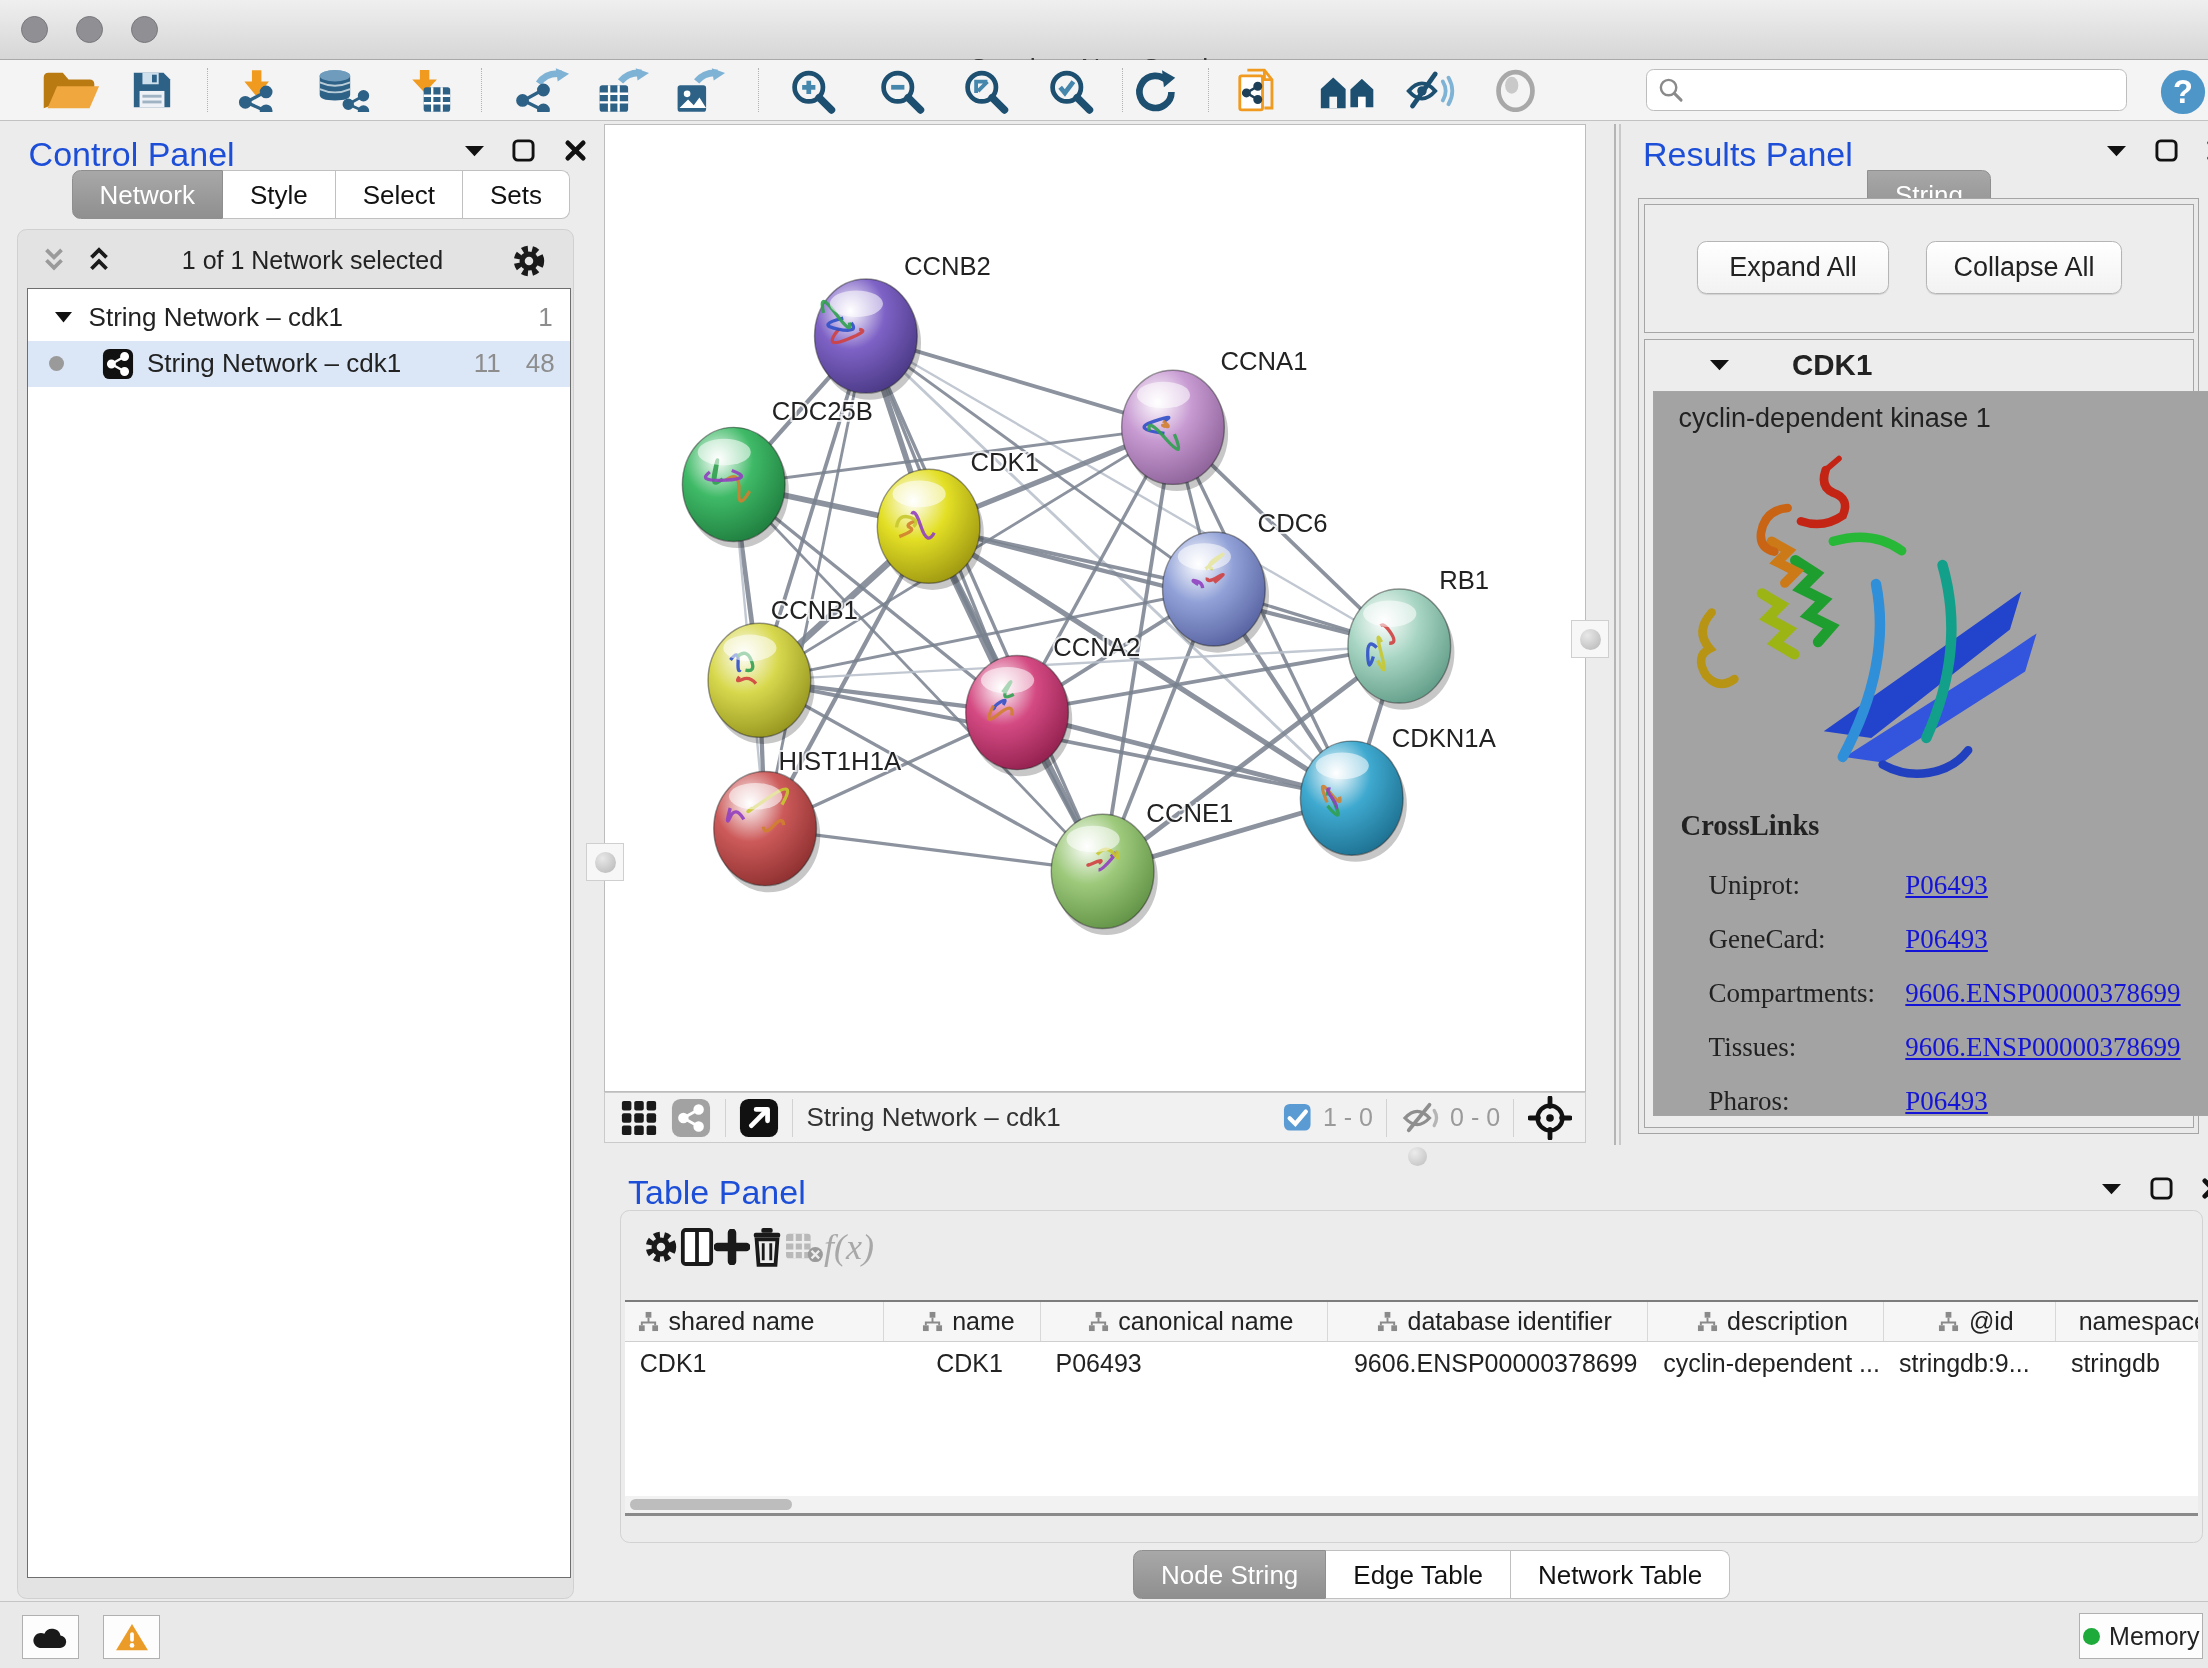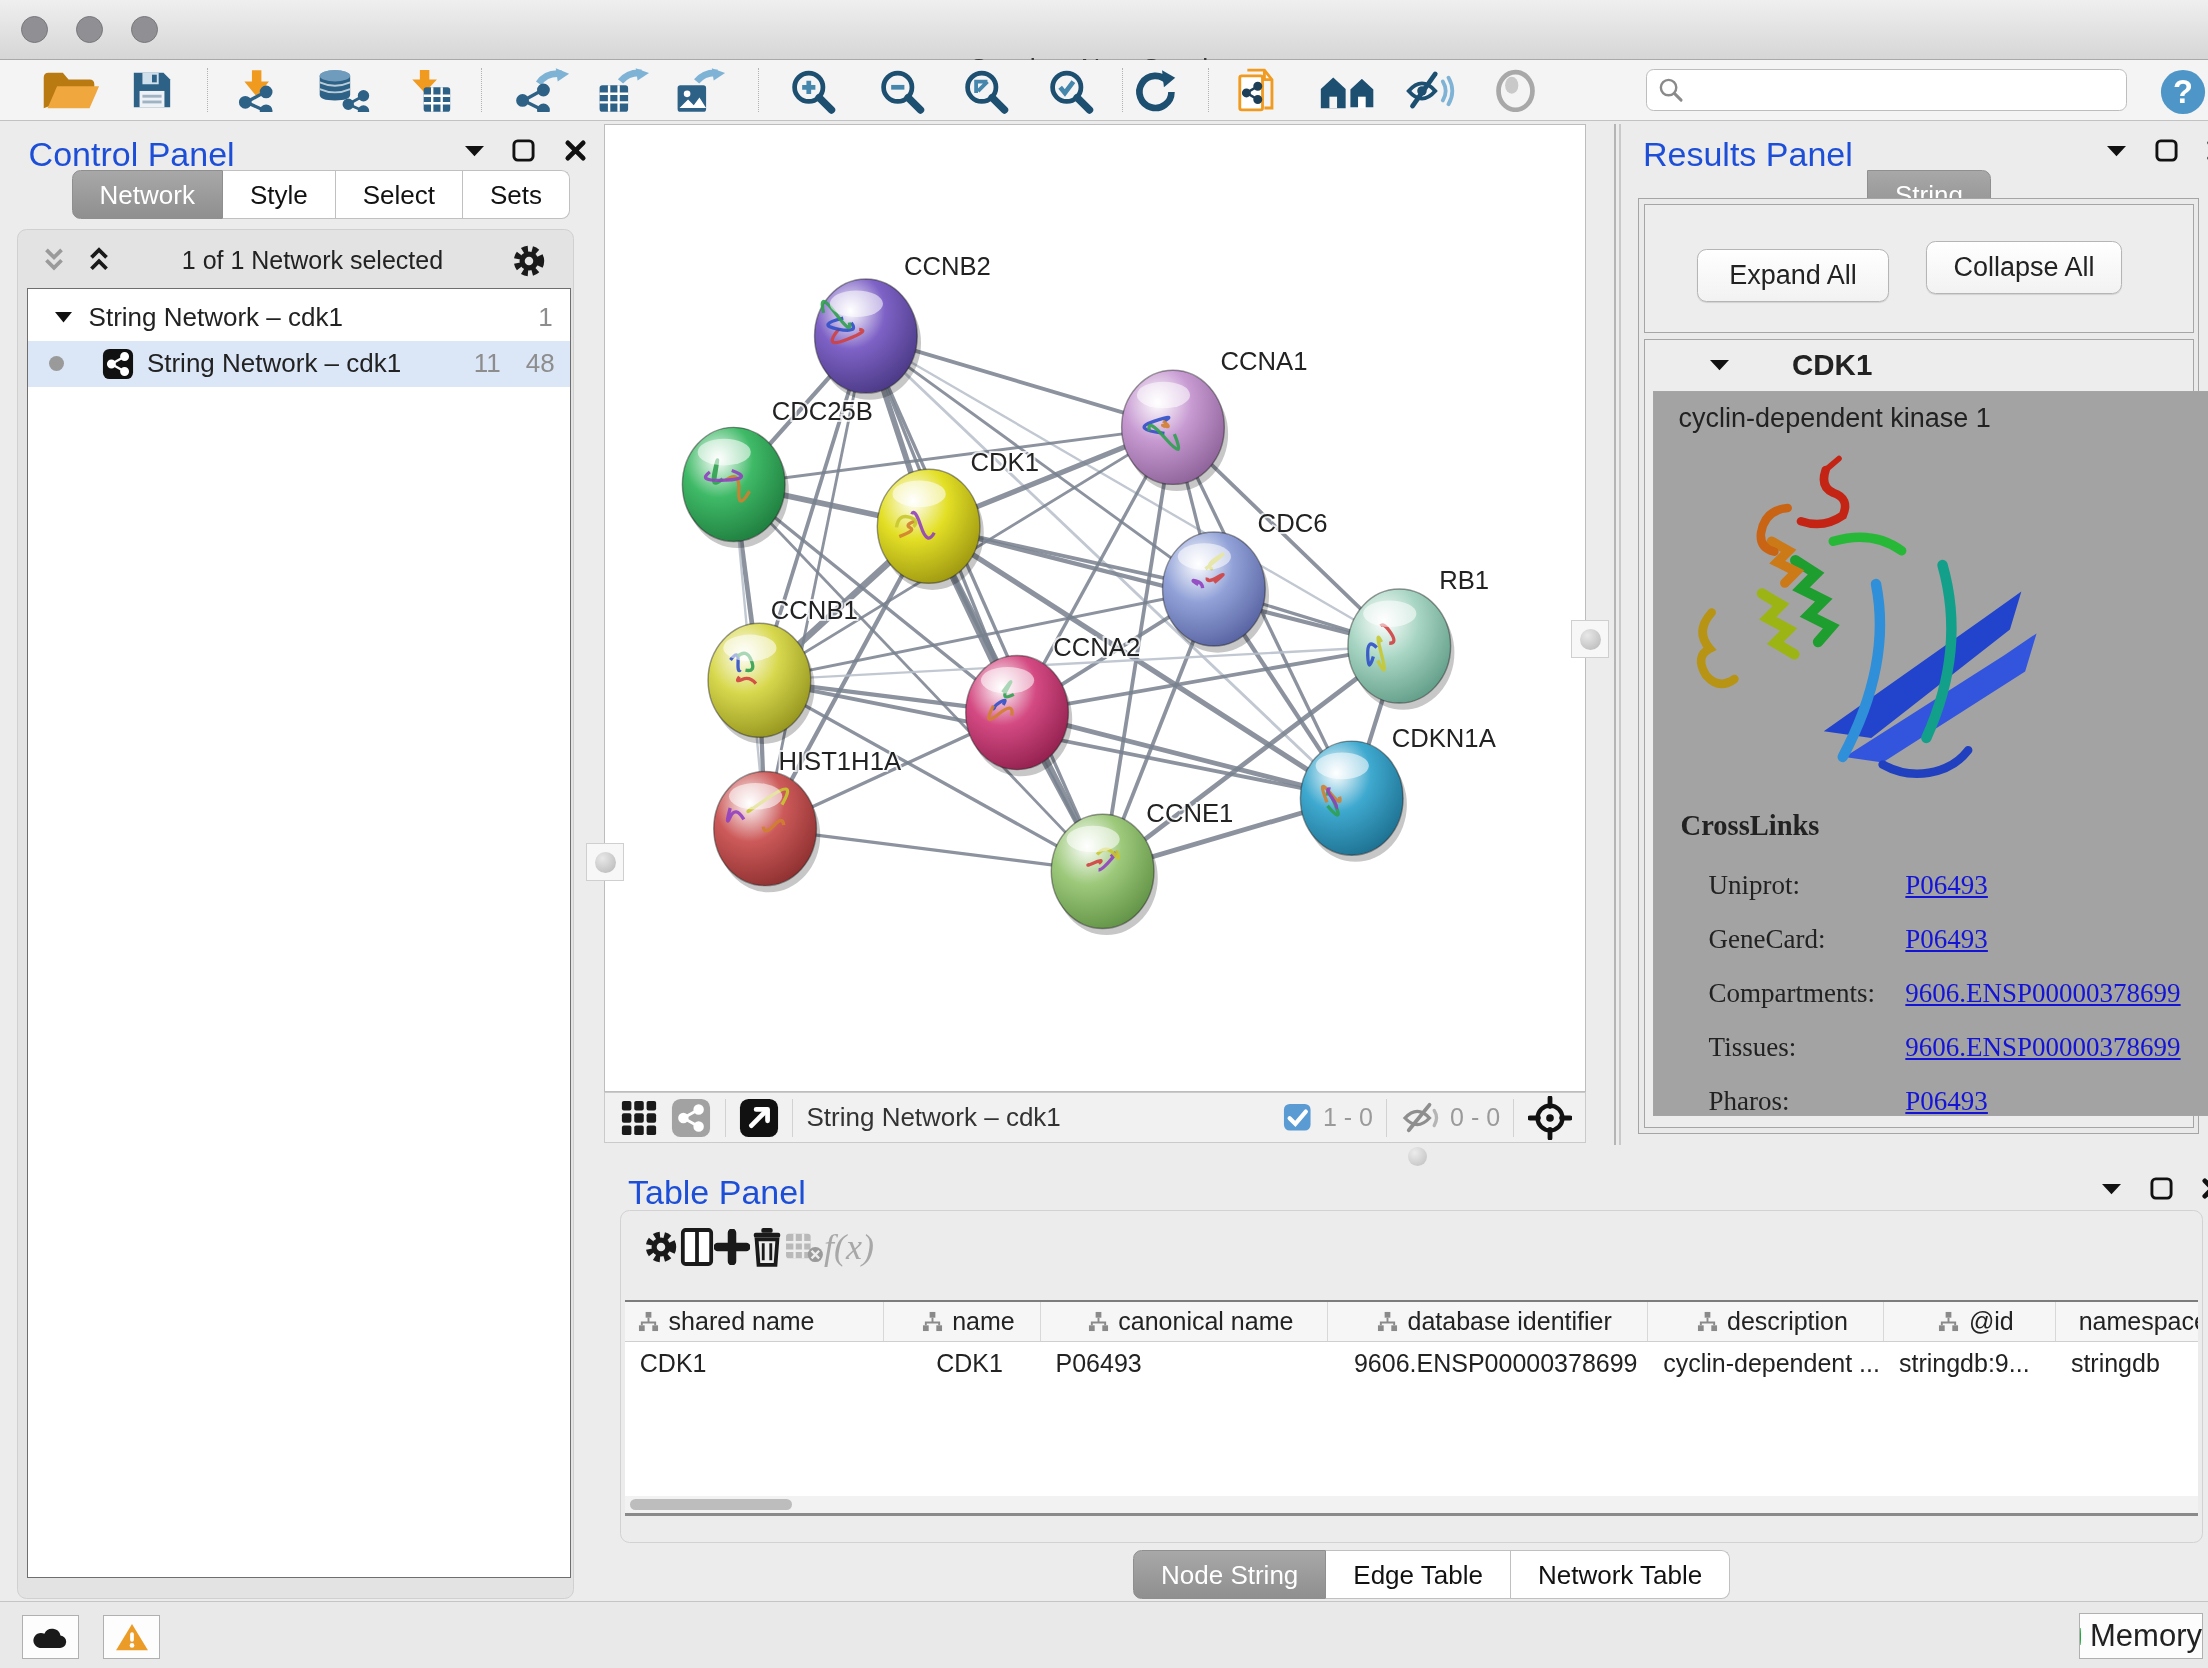--- a/index.html
+++ b/index.html
@@ -589,21 +589,21 @@
         </svg>
     </div>
 
     <div class="abs tabseg" style="left:245px;top:46px">
       <div class="tab sel">String</div>
     </div>
 
     <div class="abs rbox" style="left:16px;top:74px;width:561px;height:936px"></div>
 
     <div class="abs rbox" style="left:22px;top:80px;width:550px;height:129px;background:#ededed">
-      <div class="abs pillbtn" style="left:52px;top:44px;width:190px;height:51px;line-height:51px">Expand All</div>
+      <div class="abs pillbtn" style="left:52px;top:36px;width:190px;height:51px;line-height:51px">Expand All</div>
       <div class="abs pillbtn" style="left:281px;top:36px;width:194px;height:51px;line-height:51px">Collapse All</div>
     </div>
 
     <div class="abs rbox" style="left:22px;top:215px;width:550px;height:789px;background:#ededed">
       <div class="abs" style="left:0;top:0;width:550px;height:49px;display:flex;align-items:center">
         <svg width="19" height="13.3" viewBox="0 0 20 14" style="margin-left:65px">
             <polygon points="0,2 20,2 10,13" fill="#111"></polygon>
           </svg>
         <span style="margin-left:63px;font-size:29.5px;font-weight:bold">CDK1</span>
       </div>
@@ -797,18 +797,18 @@
     </div>
     <div class="abs statusbtn" style="left:103px;top:13.3px;width:55px;height:42px">
       <svg width="34" height="30" viewBox="0 0 36 32">
         <path d="M18 2 L35 30 H1 z" fill="#eb9c28"></path>
         <rect x="16" y="11" width="4" height="10" rx="2" fill="#fff"></rect>
           <circle cx="18" cy="25" r="2.5" fill="#fff"></circle>
       </svg>
     </div>
     <div class="abs statusbtn" style="left:2079px;top:11.4px;width:122px;height:44px;gap:9.5px">
       <span style="width:17px;height:17px;border-radius:50%;background:#1faa3c;display:inline-block"></span>
-      <span style="font-size:31px">Memory</span>
+      <span style="font-size:25px">Memory</span>
     </div>
   </div>
 
 </div>
 
 
 </body></html>

